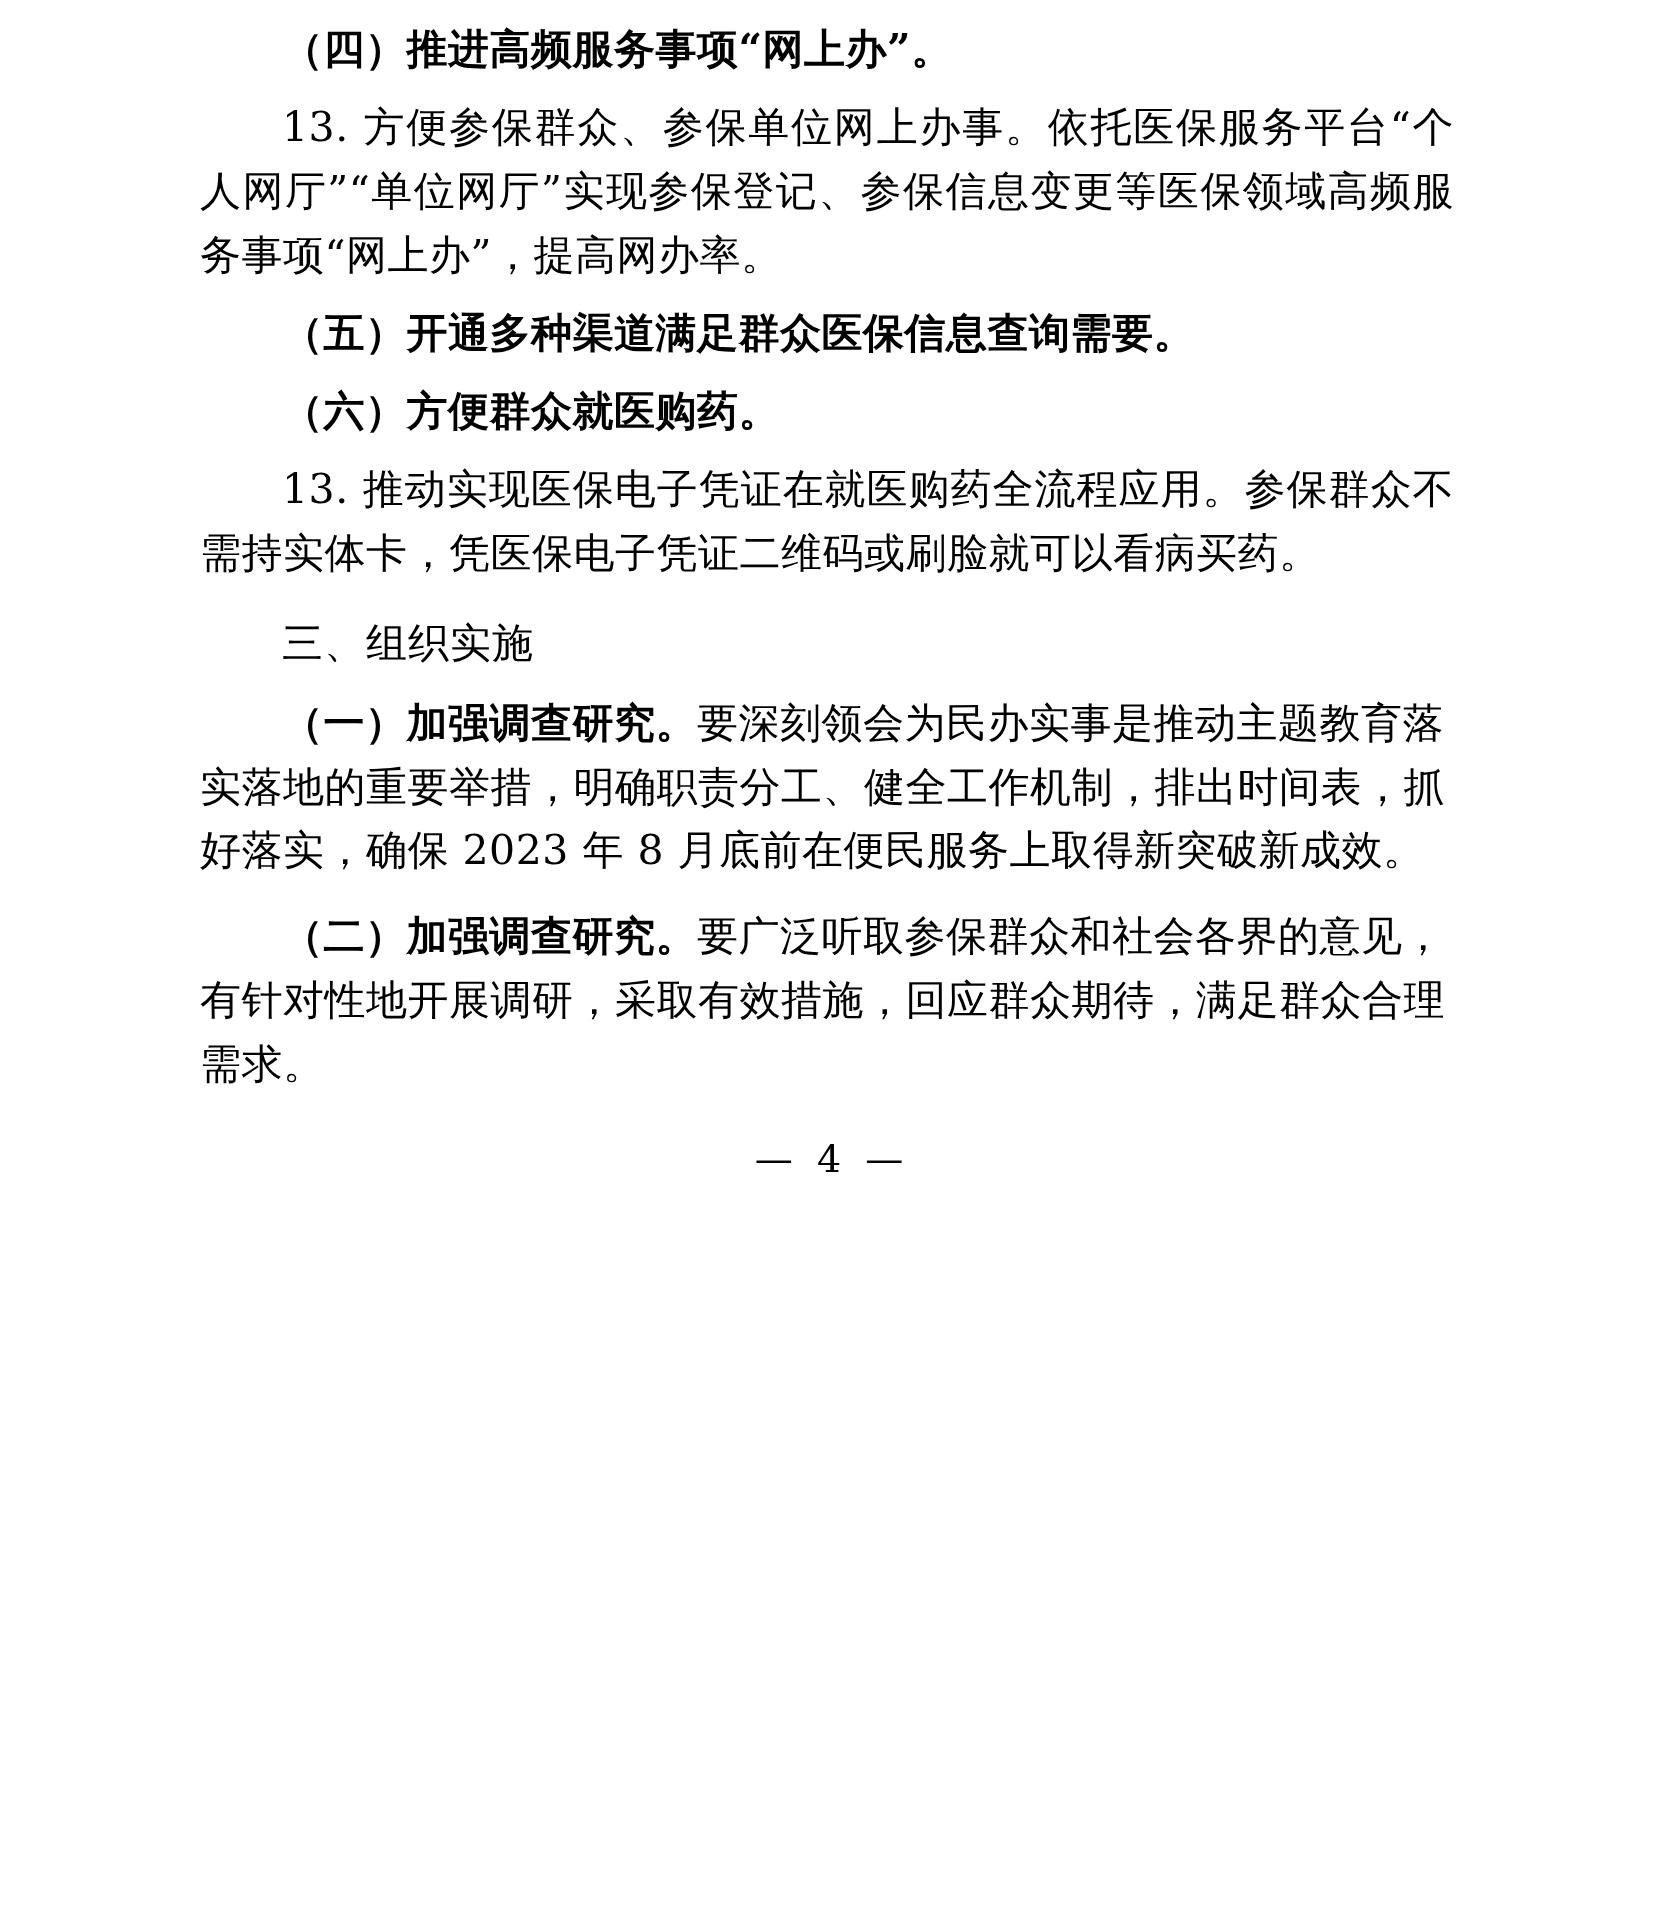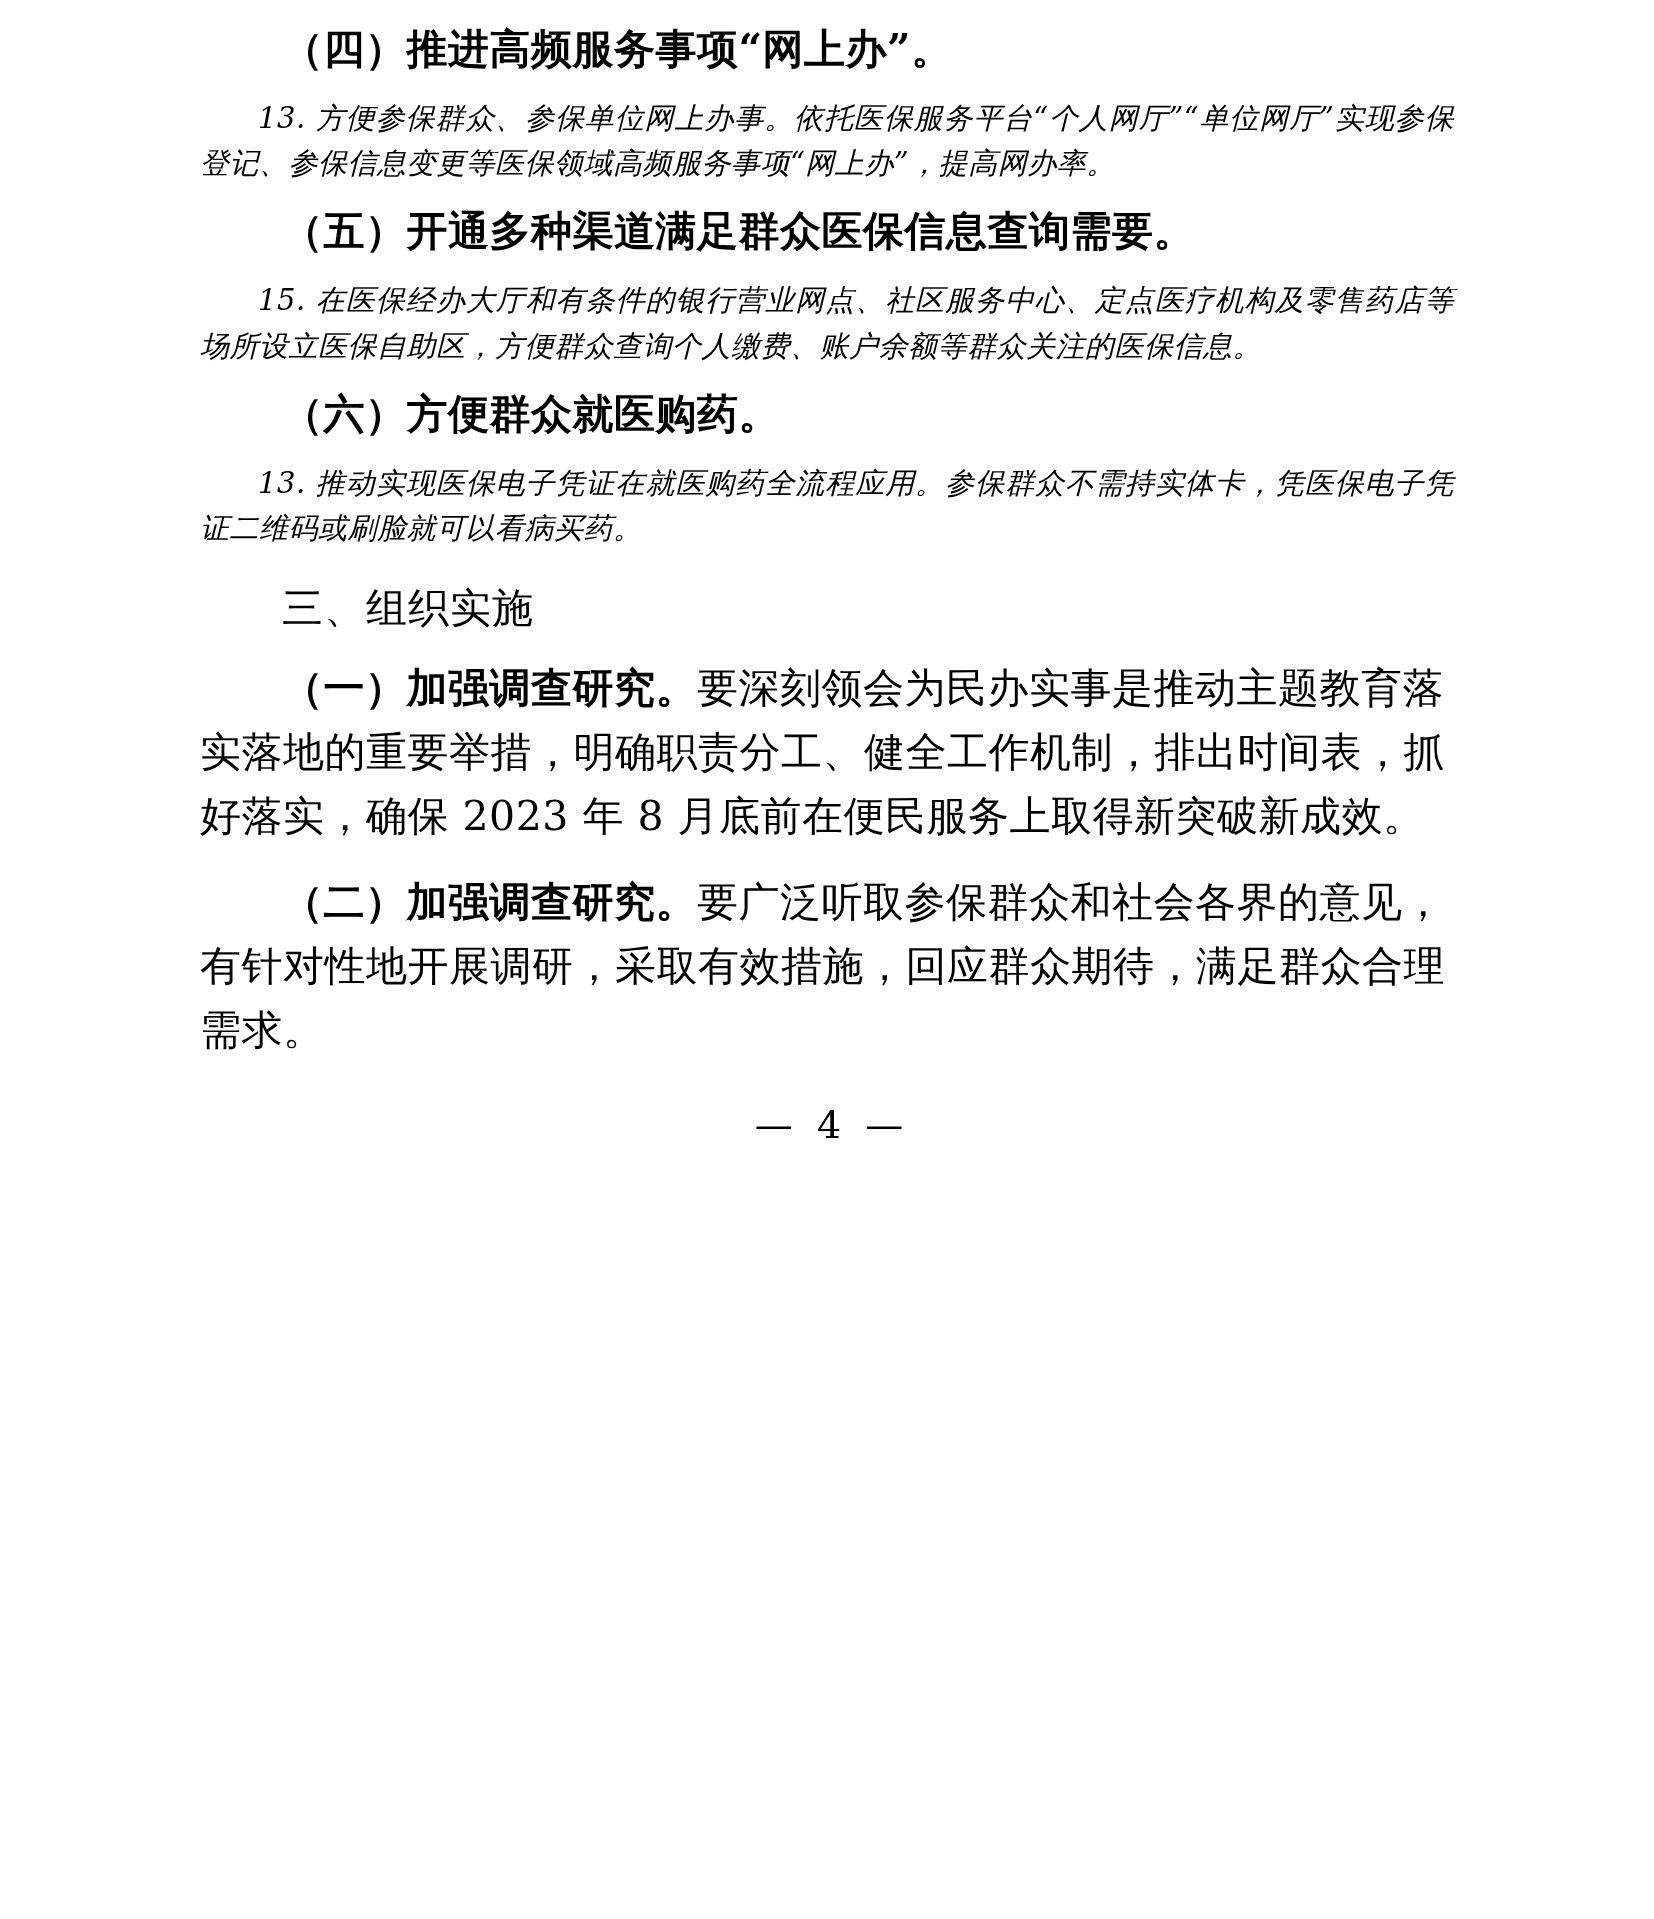--- a/index.html
+++ b/index.html
@@ -18,27 +18,26 @@
     position: relative;
     width: 1312px;
     min-height: 1919px;
     box-sizing: border-box;
     padding: 18px 200px 16px 200px;
   }
   .doc-body {
     width: 1254px;
   }
   .para {
-    font-size: 29px;
+    font-size: 41px;
     line-height: 1.56;
     text-align: justify;
     text-justify: inter-ideograph;
     margin: 0 0 14px 0;
     letter-spacing: 0.5px;
-    font-style: italic;
   }
   .para.indent {
     text-indent: 2em;
   }
   .heading {
     font-size: 41px;
     line-height: 1.56;
     margin: 26px 0 16px 0;
     text-indent: 2em;
     font-weight: normal;
@@ -73,21 +72,20 @@
       <b>（四）推进高频服务事项“网上办”。</b>
     </div>
 
     <div class="para indent">13. 方便参保群众、参保单位网上办事。依托医保服务平台“个人网厅”“单位网厅”实现参保登记、参保信息变更等医保领域高频服务事项“网上办”，提高网办率。</div>
 
     <div class="sub-heading">
       <b>（五）开通多种渠道满足群众医保信息查询需要。</b>
     </div>
 
 
-    <div class="para indent">15. 在医保经办大厅和有条件的银行营业网点、社区服务中心、定点医疗机构及零售药店等场所设立医保自助区，方便群众查询个人缴费、账户余额等群众关注的医保信息。</div>
 
     <div class="sub-heading">
       <b>（六）方便群众就医购药。</b>
     </div>
 
     <div class="para indent">13. 推动实现医保电子凭证在就医购药全流程应用。参保群众不需持实体卡，凭医保电子凭证二维码或刷脸就可以看病买药。</div>
 
     <div class="heading">三、组织实施</div>
 
     <div class="sub-heading">

